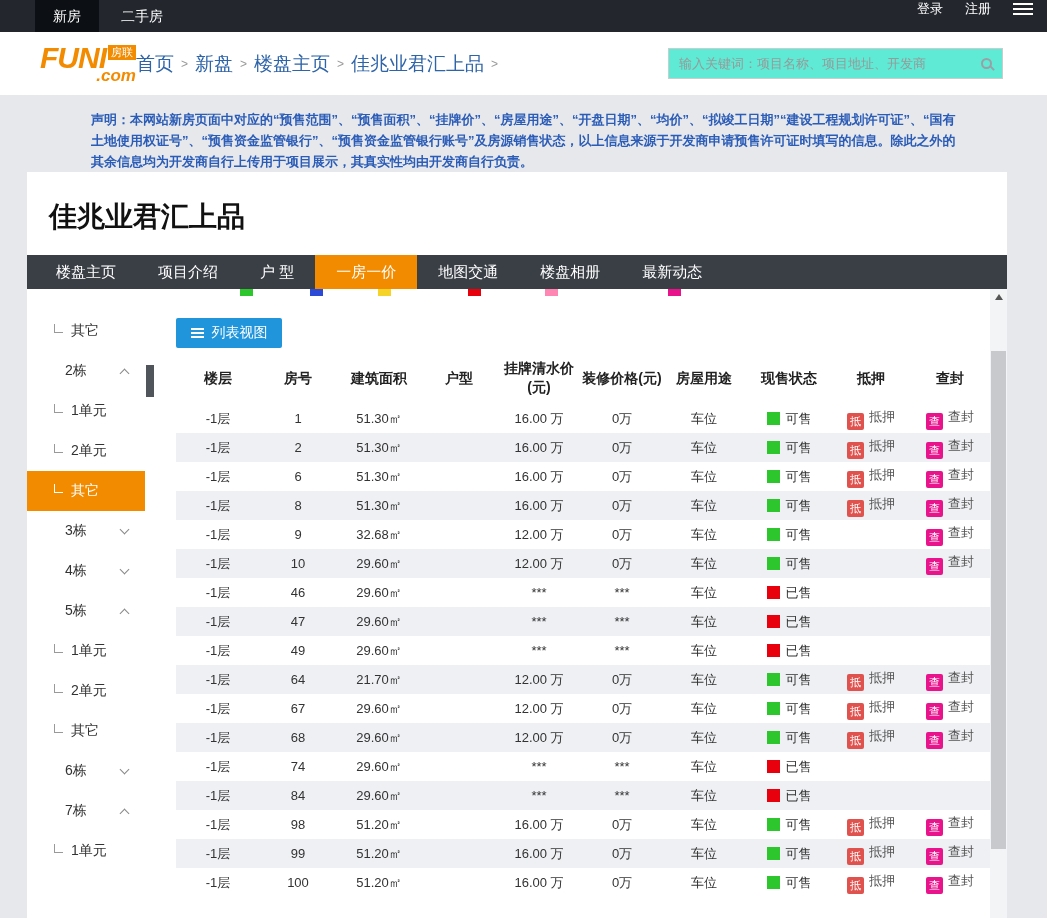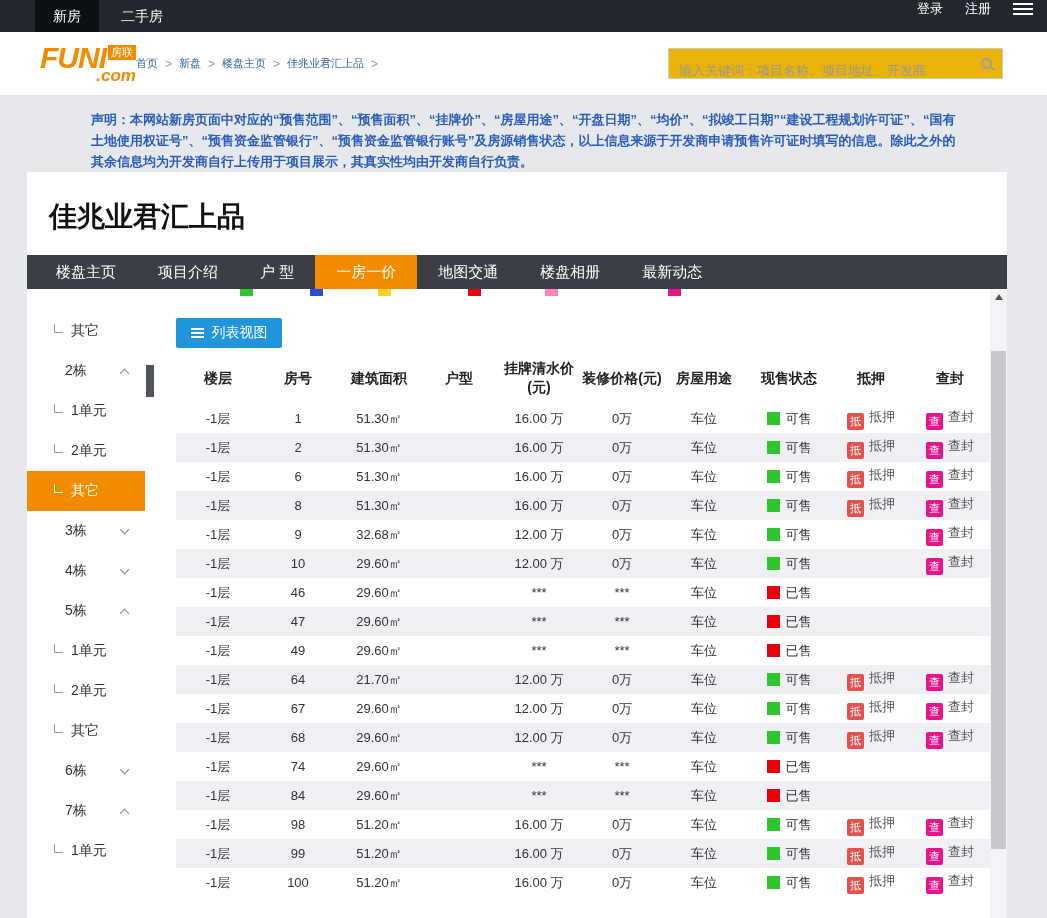--- a/index.html
+++ b/index.html
@@ -21,23 +21,23 @@
   .hamburger span { display:block; height:2px; background:#fff; margin:3px 0; }
 
   
   .header { height:63px; background:#fff; display:flex; align-items:center; padding:0 44px 0 40px; }
   .logo { cursor:pointer; line-height:1; }
   .logo-row { display:flex; align-items:flex-start; }
   .logo-funi { color:var(--accent); font-size:30px; font-weight:bold; font-style:italic; letter-spacing:-1px; }
   .logo-cn { background:var(--accent); color:#fff; font-size:11px; padding:2px 3px; margin-left:2px; margin-top:2px; }
   .logo-com { display:block; text-align:right; color:var(--accent); font-size:17px; font-weight:bold; font-style:italic; margin-top:-6px; }
   .breadcrumb { flex:1; display:flex; align-items:center; }
-  .crumb { color:var(--link-blue); font-size:11px; cursor:pointer; }
+  .crumb { color:var(--link-blue); font-size:19px; cursor:pointer; }
   .crumb-sep { color:#999; font-size:12px; margin:0 7px; }
-  .searchbox { width:335px; height:31px; border:1px solid #ccc; display:flex; align-items:flex-end; background:#eab308; }
+  .searchbox { width:335px; height:31px; border:1px solid #ccc; display:flex; align-items:center; background:#5eead4; }
   .searchbox input { flex:1; border:none; outline:none; padding:0 10px; font-size:13px; color:#333; background:transparent; }
   .searchbox input::placeholder { color:#999; }
   .mag { width:32px; height:100%; display:flex; align-items:center; justify-content:center; cursor:pointer; position:relative; }
   .mag-circle { width:11px; height:11px; border:2px solid #9aa0a6; border-radius:50%; display:block; }
   .mag-tail { position:absolute; width:6px; height:2px; background:#9aa0a6; transform:rotate(45deg); right:7px; bottom:9px; }
 
   
   .disclaimer { padding-top:14px; height:77px; }
   .disclaimer-text { width:865px; margin:0 auto; color:var(--disc-blue); font-size:13px; line-height:21px; font-weight:bold; }
 

